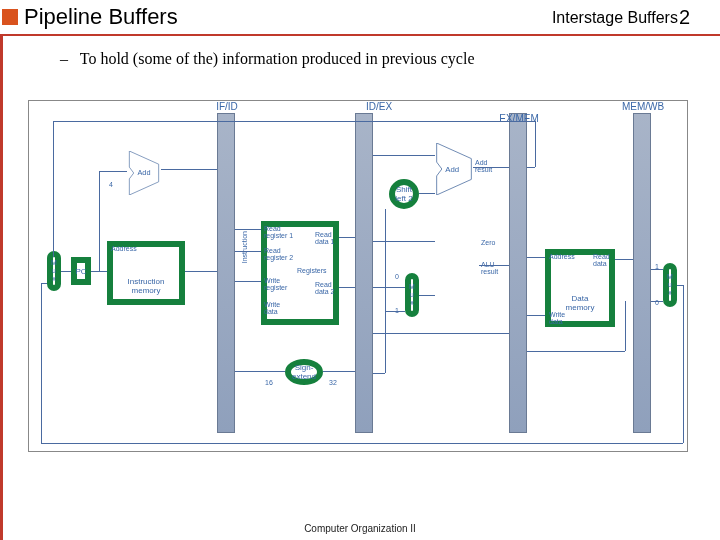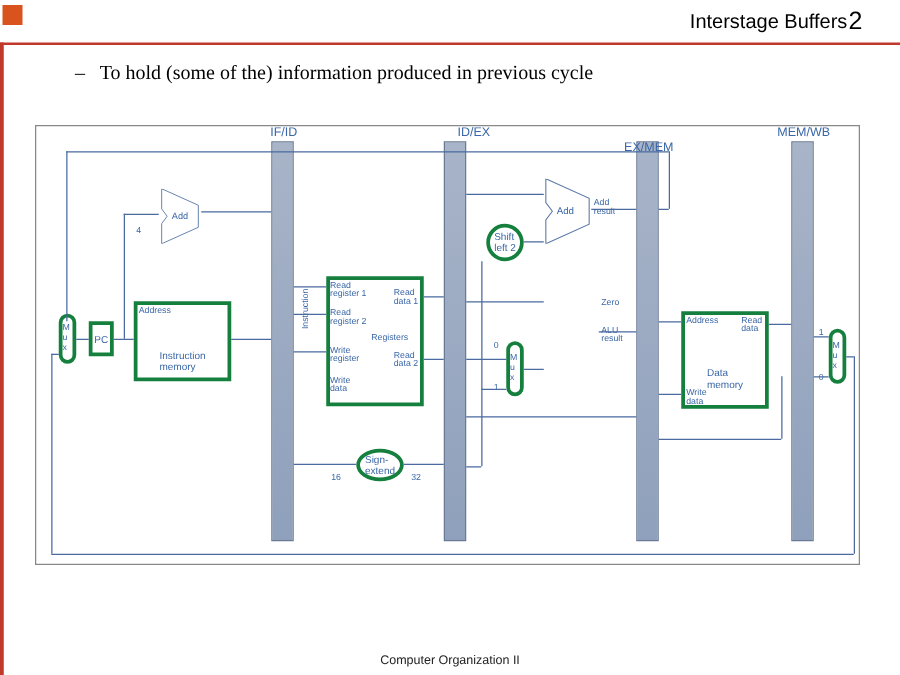--- a/index.html
+++ b/index.html
@@ -14,36 +14,37 @@
 .content{position:absolute;left:30px;top:48px;right:20px}
 .pt{font-family:"Times New Roman",serif;font-size:17px}
 .pt2{font-family:"Times New Roman",serif;font-size:16px;margin-left:30px;margin-top:2px}
 .dash{margin-right:8px}
 .footer{position:absolute;bottom:6px;left:0;width:100%;text-align:center;font-size:10px;color:#222}
 .side-red{position:absolute;left:0;top:34px;width:3px;height:506px;background:#c0392b}
 
 .diagram{position:absolute;left:28px;top:100px;width:660px;height:352px;border:1px solid #888;background:#fff}
 .reg{position:absolute;top:12px;width:18px;background:linear-gradient(#a8b4c8,#8fa0bc);border:1px solid #6a7a94}
 .reg-lbl{position:absolute;font-size:10px;color:#3a67a7;text-align:center;width:60px}
-.box{position:absolute;border:3px solid #15803d;background:#fff;font-size:8px;color:#3a67a7;display:flex;align-items:center;justify-content:center}
+.box{position:absolute;border:6px solid #15803d;background:#fff;font-size:8px;text-align:center;color:#3a67a7;display:flex;align-items:center;justify-content:center}
 .oval{border-radius:50%/50%}
 .mux{border-radius:8px}
 .wire{position:absolute;background:#4a6aa0}
 .wh{height:1px}
 .wv{width:1px}
 .tiny{font-size:7px;color:#3a67a7;position:absolute}
 .alu{position:absolute;width:44px;height:62px}
 .alu svg{width:100%;height:100%}
 </style>
 </head>
 <body>
 
 <div class="side-red"></div>
 <div class="hdr-bar">
   <span class="chip"></span>
+  <span class="title">Pipeline Buffers</span>
 </div>
 <div class="rh">
   <span class="sub">Interstage Buffers</span>
   <span class="num">2</span>
 </div>
 <div class="redline"></div>
 
 <div class="content">
   <div class="pt2">
     <span class="dash">–</span>

